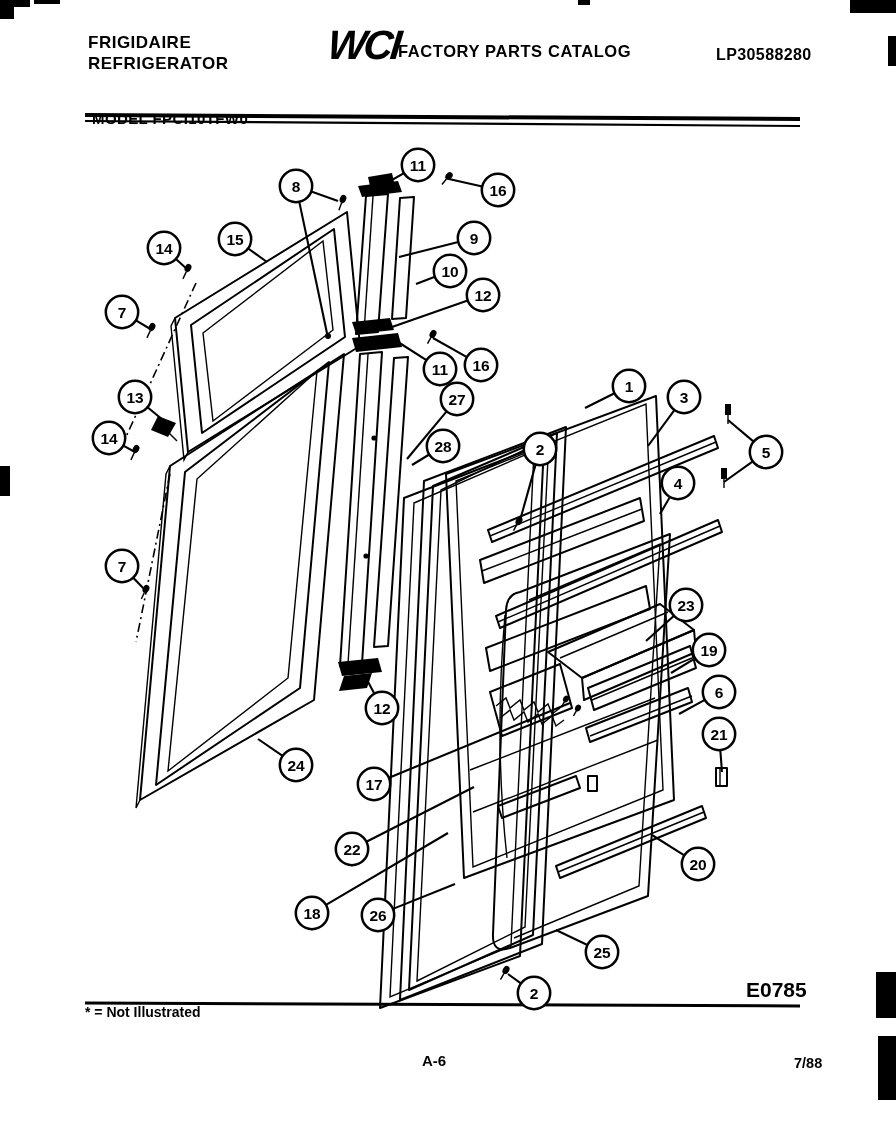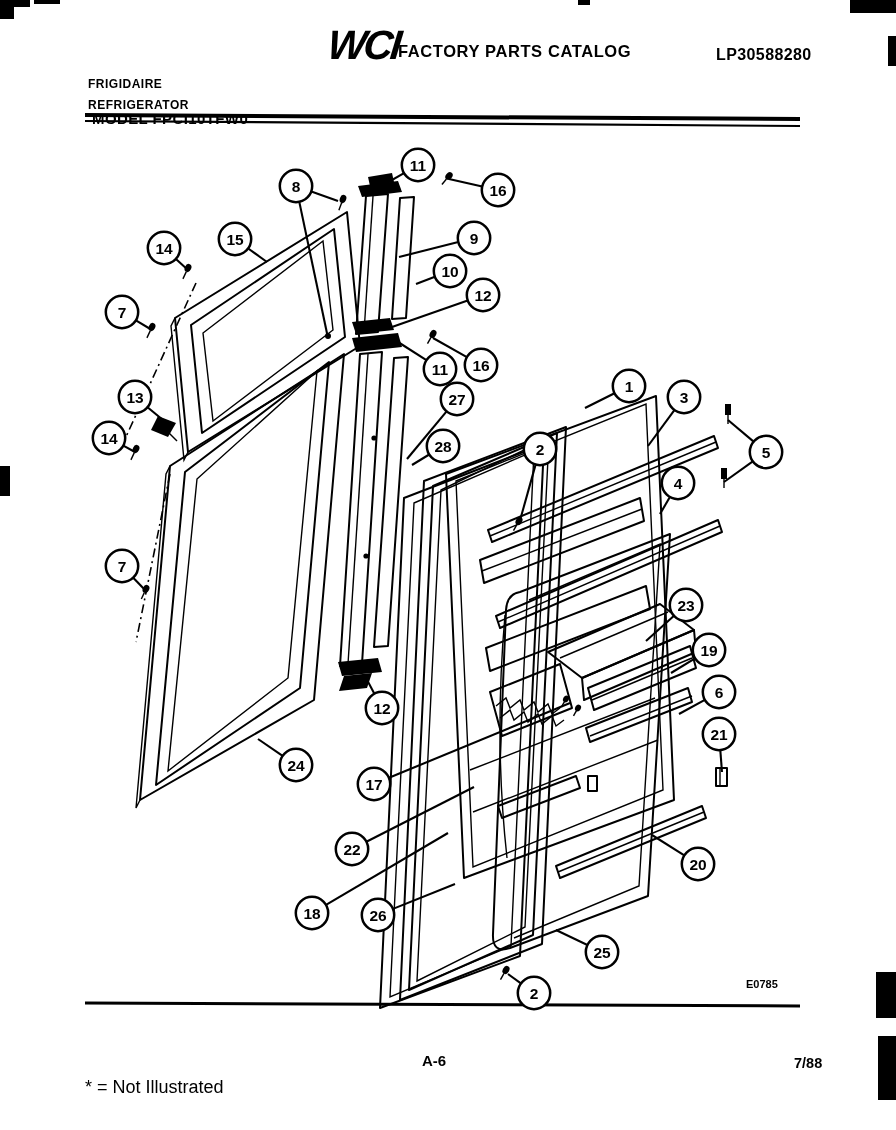--- a/index.html
+++ b/index.html
@@ -3,27 +3,27 @@
 <meta charset="utf-8">
 <style>
   html,body{margin:0;padding:0;}
   body{
     width:896px;height:1130px;position:relative;overflow:hidden;
     background:#ffffff;color:#000;
     font-family:"Liberation Sans", sans-serif;
     -webkit-font-smoothing:none;
   }
   .t{position:absolute;white-space:nowrap;color:#000;}
-  .brand{left:88px;top:32px;font-size:12px;font-weight:bold;letter-spacing:.5px;line-height:21px;margin-top:42px;}
+  .brand{left:88px;top:32px;font-size:17px;font-weight:bold;letter-spacing:.5px;line-height:21px;}
   .wci{left:328px;top:22px;font-size:41px;font-weight:bold;font-style:italic;letter-spacing:-3px;transform:skewX(-6deg);}
   .cat-title{left:398px;top:42px;font-size:16.5px;font-weight:bold;letter-spacing:.6px;}
   .pubnum{left:716px;top:46px;font-size:16px;font-weight:bold;letter-spacing:.4px;}
   .model{left:92px;top:110px;font-size:15px;font-weight:bold;letter-spacing:.4px;}
-  .figcode{left:746px;top:978px;font-size:11px;font-weight:bold;}
-  .foot-note{left:85px;top:1077px;font-size:18px;font-weight:normal;}
+  .figcode{left:746px;top:978px;font-size:21px;font-weight:bold;}
+  .foot-note{left:85px;top:1004px;font-size:14px;font-weight:bold;}
   .foot-page{left:422px;top:1052px;font-size:15px;font-weight:bold;}
   .foot-date{left:754px;top:1055px;font-size:14.5px;font-weight:bold;margin-left:40px;}
   svg#diagram-svg{position:absolute;left:0;top:0;}
   .art{stroke:#000;stroke-width:2;fill:none;stroke-linejoin:round;stroke-linecap:round;}
   .thin{stroke:#000;stroke-width:1.4;fill:none;}
   .artb{fill:#000;stroke:none;}
   .rule{stroke:#000;}
   .leader{stroke:#000;stroke-width:2.1;}
   .bubble{fill:#fff;stroke:#000;stroke-width:2.5;}
   .bubble-num{font:bold 15.5px "Liberation Sans", sans-serif;text-anchor:middle;fill:#000;}

